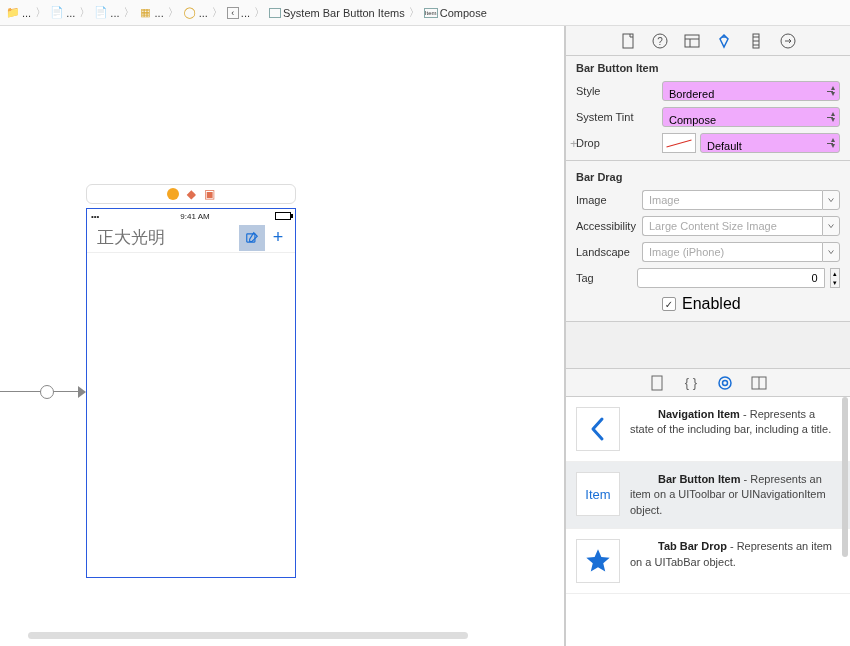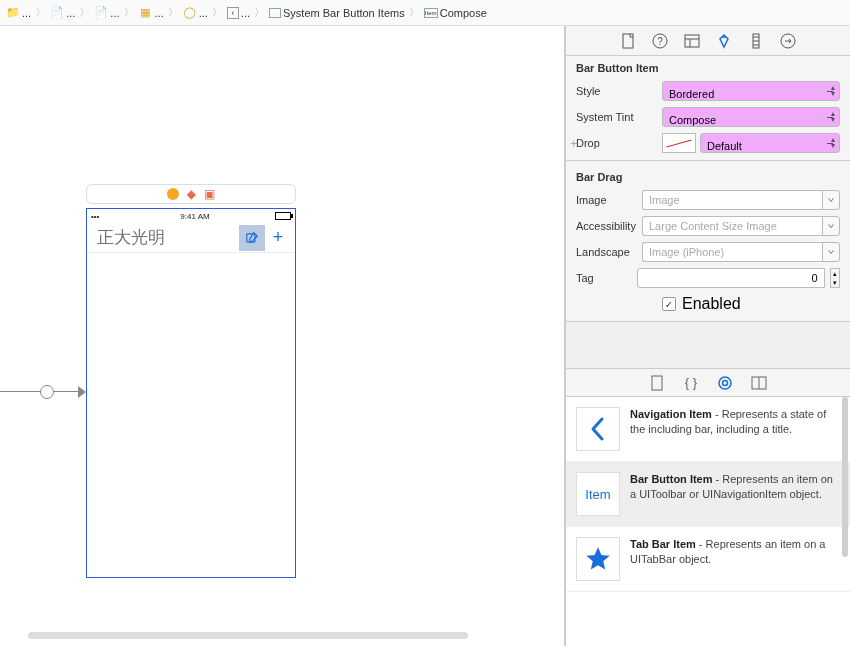--- a/index.html
+++ b/index.html
@@ -342,21 +342,21 @@
       border: 1px solid #ddd;
       display: flex;
       align-items: center;
       justify-content: center;
       color: #1a6fd6;
       font-size: 24px;
       flex-shrink: 0;
       background: #fff;
     }
     .lib-text { font-size: 11px; color: #444; line-height: 1.4; }
-    .lib-text .title { font-weight: bold; color: #222; }
+    .lib-text .title { font-weight: bold; color: #222; margin-left: 28px; }
     .vscroll {
       position: absolute;
       right: 2px;
       top: 0;
       width: 6px;
       height: 160px;
       background: #d0d0d0;
       border-radius: 3px;
     }
     .lib-wrap { position: relative; }
@@ -610,18 +610,18 @@
       <div class="lib-item selected">
         <div class="lib-icon" style="font-size:13px;font-weight:500;">Item</div>
         <div class="lib-text"><span class="title">Bar Button Item</span><span> - Represents an item on a UIToolbar or UINavigationItem object.</span></div>
       </div>
       <div class="lib-item">
         <div class="lib-icon">
           <svg width="28" height="28" viewBox="0 0 24 24" fill="#1a6fd6">
               <path d="M12 2 L14.9 8.6 L22 9.3 L16.5 14 L18.2 21 L12 17.3 L5.8 21 L7.5 14 L2 9.3 L9.1 8.6 Z"></path>
             </svg>
         </div>
-        <div class="lib-text"><span class="title">Tab Bar Item</span><span> - Represents an item on a UITabBar object.</span></div>
+        <div class="lib-text"><span class="title">Tab Bar Drop</span><span> - Represents an item on a UITabBar object.</span></div>
       </div>
       <div class="vscroll"></div>
     </div>
   </div>
 </div>
 
 </body></html>

